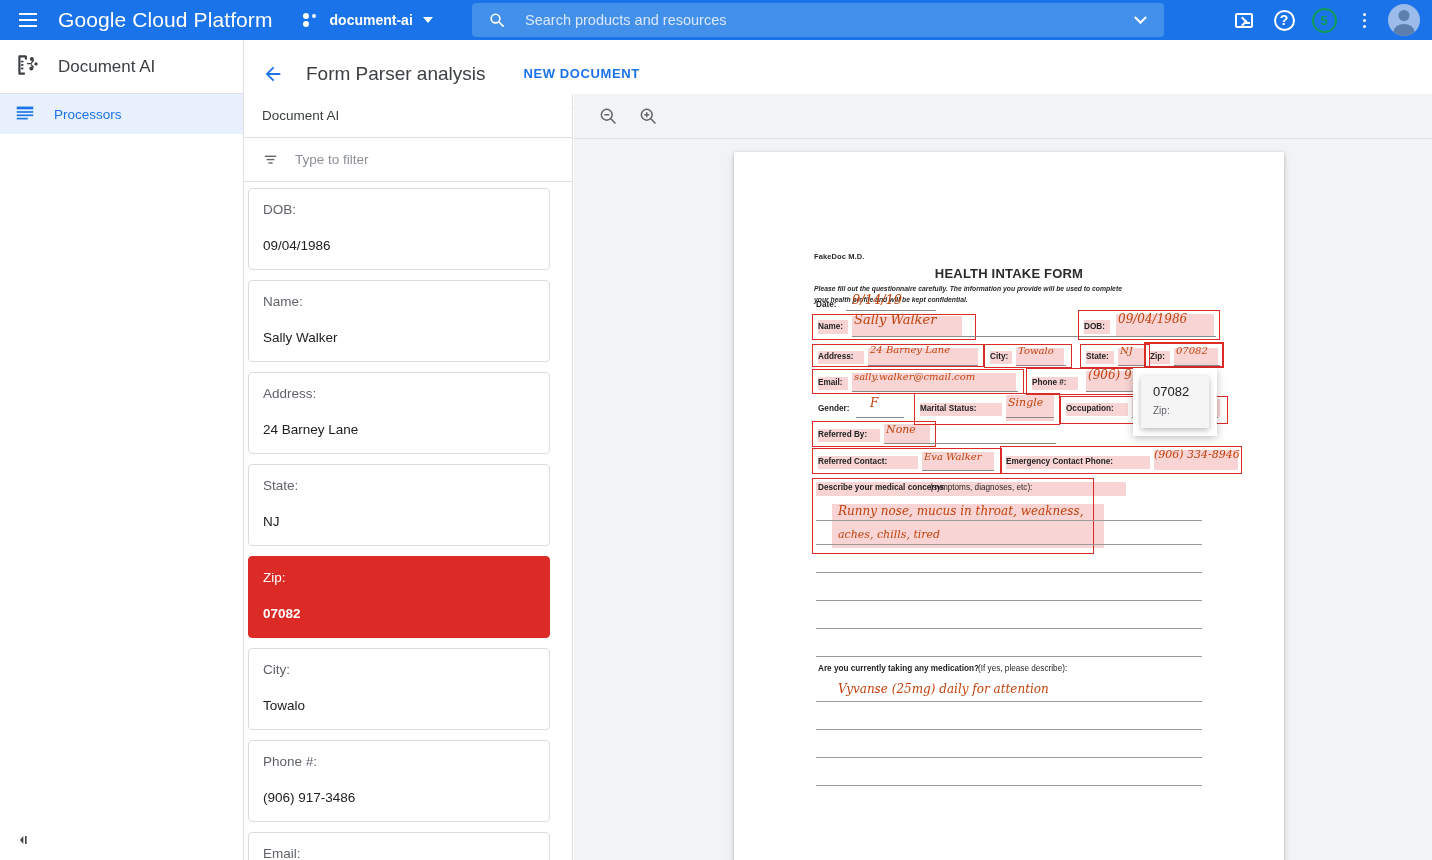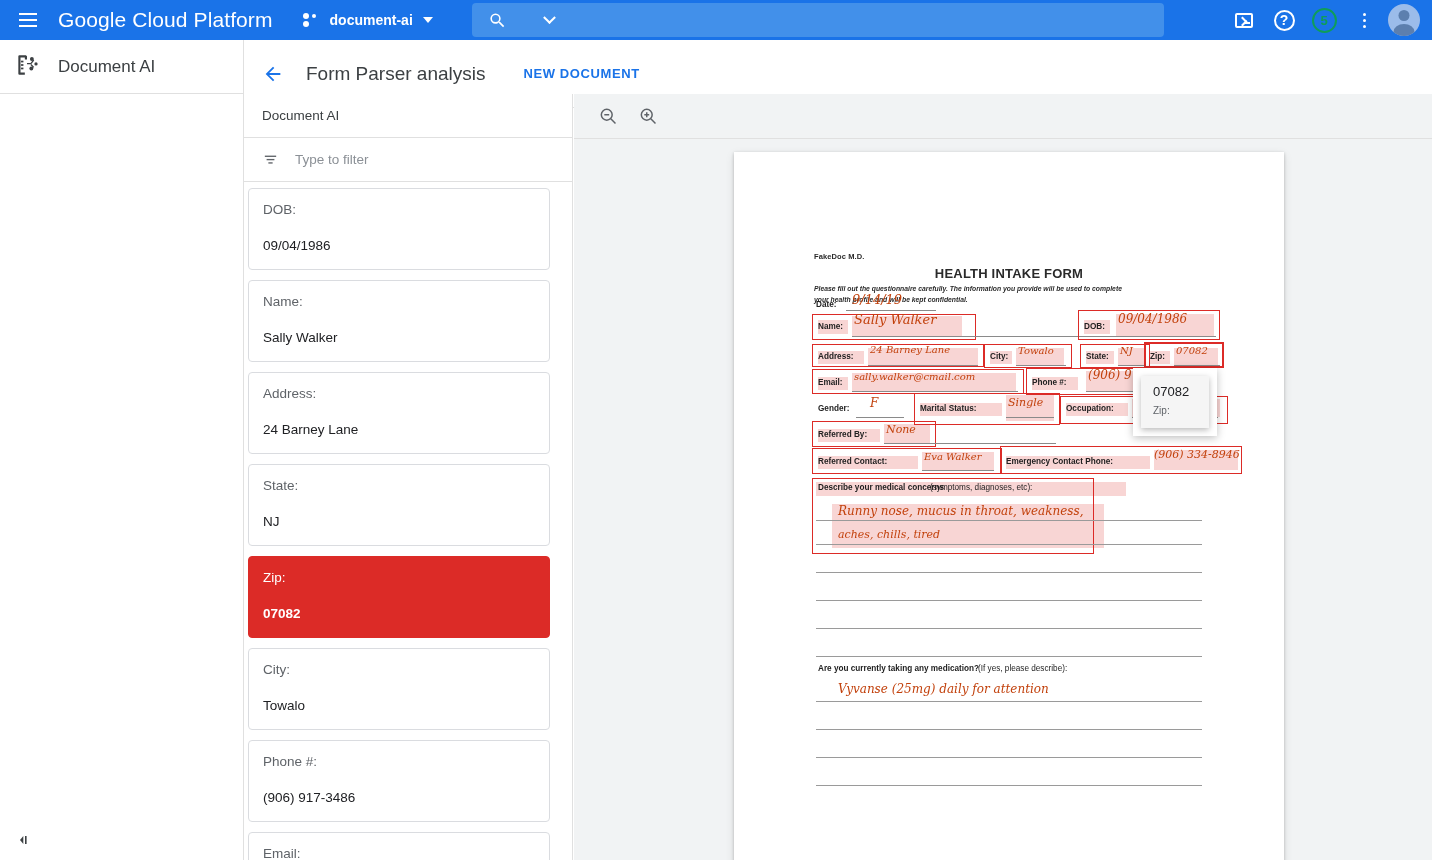--- a/index.html
+++ b/index.html
@@ -250,20 +250,21 @@
     <span>document-ai</span>
     <span class="caret"></span>
   </div>
 
   <div id="searchbox">
     <span class="mag">
       <svg width="19" height="19" viewBox="0 0 24 24">
           <path fill="#fff" d="M15.5 14h-.79l-.28-.27A6.47 6.47 0 0 0 16 9.5 6.5 6.5 0 1 0 9.5 16c1.61 0 3.09-.59 4.23-1.57l.27.28v.79l5 4.99L20.49 19l-4.99-5zm-6 0A4.5 4.5 0 1 1 14 9.5 4.5 4.5 0 0 1 9.5 14z"></path>
         </svg>
     </span>
+    <span id="search-placeholder">Search products and resources</span>
     <span id="search-dropdown">
         <span class="chev"></span>
       </span>
   </div>
 
   <div id="top-actions">
     <div class="topicon">
         <span id="shell-icon-box"></span>
       </div>
     <div class="topicon">
@@ -294,20 +295,31 @@
         <circle cx="16.5" cy="6.5" r="1.8" fill="#3c4043"></circle>
         <circle cx="20.3" cy="11" r="1.5" fill="#3c4043"></circle>
         <circle cx="16" cy="15.2" r="1.8" fill="#3c4043"></circle>
         <path fill="none" stroke="#3c4043" stroke-width="1.2" d="M12 10.8h3.6M15.6 10.8l2.6-3.4M15.6 11.6l2.6 2.6"></path>
       </svg>
     </span>
     <span id="nav-title">Document AI</span>
   </div>
 
 
+  <div class="navitem active">
+    <span>
+      <svg width="22" height="22" viewBox="0 0 24 24">
+        <rect x="3" y="5" width="18" height="3" fill="#1a73e8"></rect>
+        <rect x="3" y="10" width="18" height="1.8" fill="#1a73e8"></rect>
+        <rect x="3" y="13.6" width="18" height="1.8" fill="#1a73e8"></rect>
+        <rect x="3" y="17.2" width="12" height="1.8" fill="#1a73e8"></rect>
+      </svg>
+    </span>
+    <span class="nav-label">Processors</span>
+  </div>
 
   <div id="collapse-btn">
     <svg width="16" height="16" viewBox="0 0 24 24">
       <path fill="#3c4043" d="M11 6 6 12l5 6V6z"></path>
       <rect x="13.5" y="6" width="2.4" height="12" fill="#3c4043"></rect>
     </svg>
   </div>
 </div>
 
 <div id="page-header">

